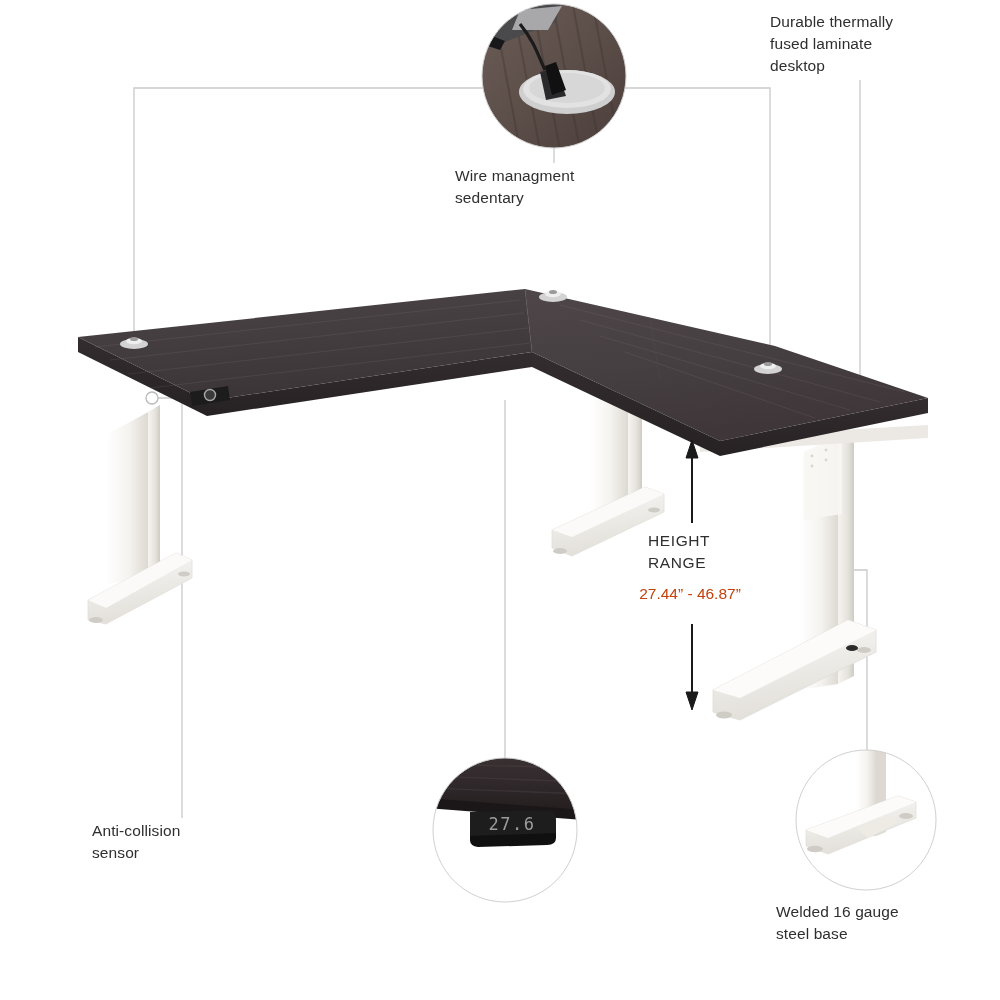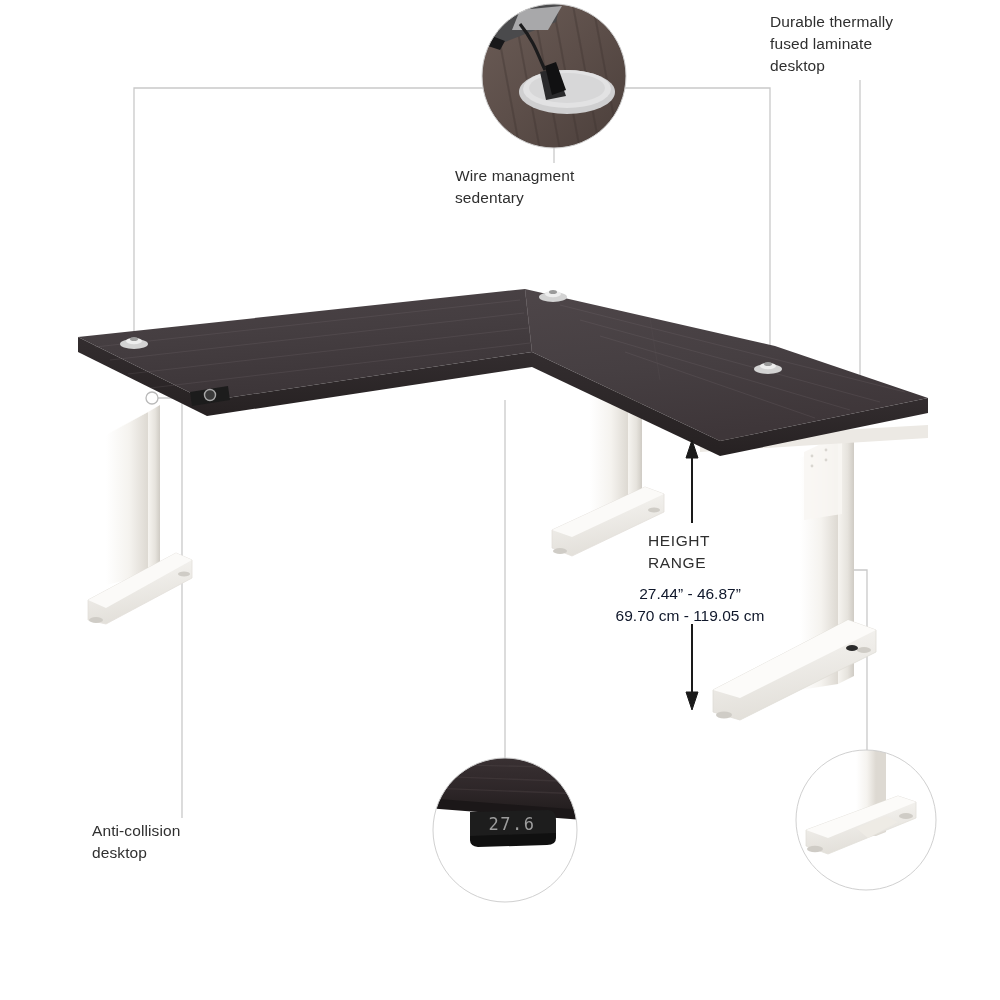--- a/index.html
+++ b/index.html
@@ -30,21 +30,21 @@
     line-height:1.42;
     letter-spacing:0.6px;
     color:#2f2f2f;
     white-space:pre-line;
   }
   .dim-value{
     position:absolute;
     text-align:center;
     font-size:15.5px;
     line-height:1.46;
-    color:#0f172a;
+    color:#c2410c;
     white-space:pre-line;
   }
 </style>
 </head>
 <body>
 
 <div id="stage">
 
   <svg class="layer" viewBox="0 0 1000 1000">
     <defs>
@@ -281,24 +281,25 @@
   </svg>
 
   <div class="callout-text" style="left:455px;top:165px;width:200px;">Wire managment
 sedentary</div>
 
   <div class="callout-text" style="left:770px;top:11px;width:190px;">Durable thermally
 fused laminate
 desktop</div>
 
   <div class="callout-text" style="left:92px;top:820px;width:180px;">Anti-collision
-desktop</div>
-
-
+sensor</div>
+
+
+  <div class="callout-text" style="left:776px;top:901px;width:180px;">Welded 16 gauge
+steel base</div>
 
   <div class="dim-title" style="left:600px;top:530px;width:185px;text-align:left;margin-left:48px;">HEIGHT
 RANGE</div>
 
   <div class="dim-value" style="left:580px;top:583px;width:220px;">27.44” - 46.87”</div>
 
-  <div class="dim-value" style="left:570px;top:605px;width:240px;">69.70 cm - 119.05 cm</div>
 
 </div>
 
 </body></html>

